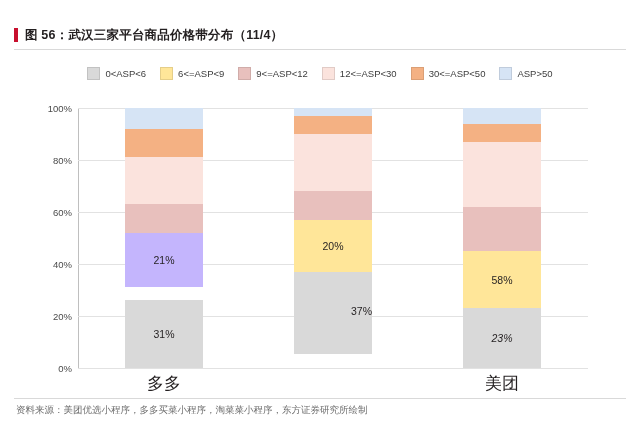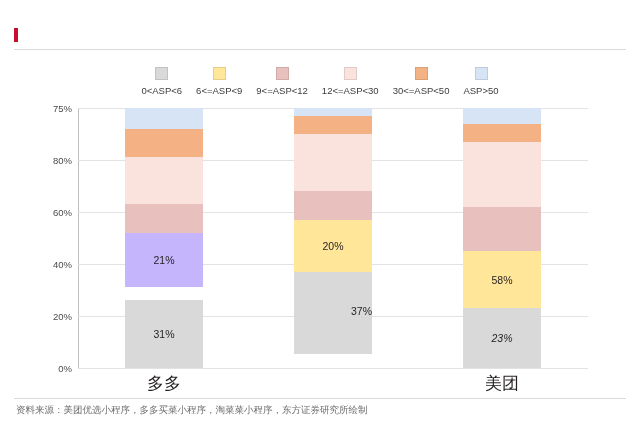--- a/index.html
+++ b/index.html
@@ -24,21 +24,21 @@
     white-space:nowrap;
   }
   .title-rule{
     position:absolute;left:14px;top:49px;width:612px;height:1px;background:#d9d9d9;
   }
   
   .legend{
     position:absolute;left:0;top:67px;width:640px;
     display:flex;justify-content:center;align-items:center;gap:14px;
   }
-  .legend-item{display:flex;align-items:center;gap:5px;flex-direction:column;}
+  .legend-item{display:flex;align-items:center;gap:5px;}
   .legend-swatch{width:11px;height:11px;display:inline-block;border:0.5px solid rgba(0,0,0,0.10);}
   .legend-label{font-size:9.5px;color:#3c3c3c;white-space:nowrap;}
   
   .plot{
     position:absolute;left:40px;top:100px;width:560px;height:272px;
   }
   .axis-area{
     position:absolute;left:38px;top:8px;width:510px;height:260px;
   }
   .gridline{
@@ -82,20 +82,21 @@
   .footer{
     position:absolute;left:16px;top:404px;width:608px;
     font-size:9.5px;color:#6b6b6b;white-space:nowrap;
   }
 </style>
 </head>
 <body>
 
 <div class="title-bar">
   <div class="accent"></div>
+  <div class="title-text">图 56：武汉三家平台商品价格带分布（11/4）</div>
 </div>
 <div class="title-rule"></div>
 
 <div class="legend" id="legend">
     <div class="legend-item">
       <span class="legend-swatch" style="background: rgb(217, 217, 217);"></span>
       <span class="legend-label">0&lt;ASP&lt;6</span>
     </div>
     <div class="legend-item">
       <span class="legend-swatch" style="background: rgb(255, 230, 153);"></span>
@@ -119,21 +120,21 @@
     </div>
   </div>
 
 <div class="plot">
   <div class="ylabels" id="ylabels">
       <div class="ylabel" style="top: 260px;">0%</div>
       <div class="ylabel" style="top: 208px;">20%</div>
       <div class="ylabel" style="top: 156px;">40%</div>
       <div class="ylabel" style="top: 104px;">60%</div>
       <div class="ylabel" style="top: 52px;">80%</div>
-      <div class="ylabel" style="top: 0px;">75%</div>
+      <div class="ylabel" style="top: 0px;">100%</div>
     </div>
   <div class="axis-area" id="gridlines">
     <div class="axis-left"></div>
     <div class="axis-bottom"></div>
   <div class="gridline" style="top: 260px;"></div>
       <div class="gridline" style="top: 208px;"></div>
       <div class="gridline" style="top: 156px;"></div>
       <div class="gridline" style="top: 104px;"></div>
       <div class="gridline" style="top: 52px;"></div>
       <div class="gridline" style="top: 0px;"></div>

